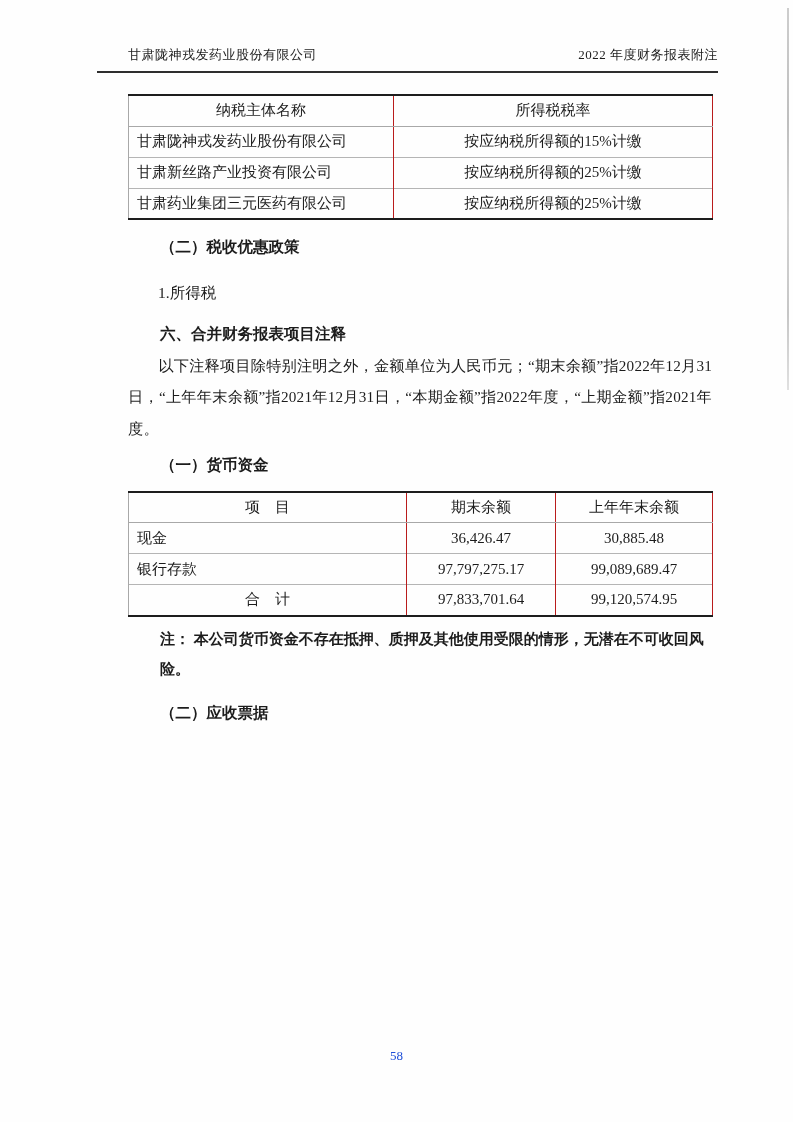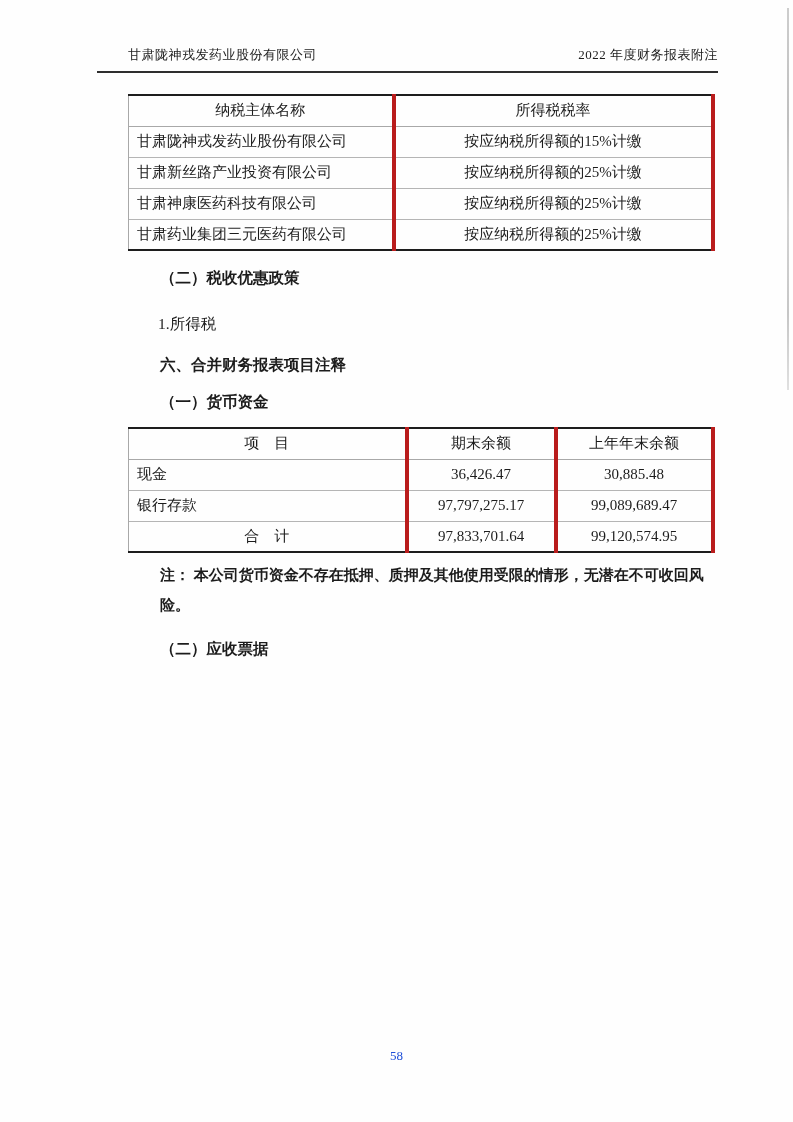--- a/index.html
+++ b/index.html
@@ -31,21 +31,21 @@
   }
 
   
   table.doc-table {
     width:584px; border-collapse:collapse; table-layout:fixed;
     border-top:2.5px solid #1d1d1d; border-bottom:2.5px solid #1d1d1d;
     font-size:15px;
   }
   table.doc-table th, table.doc-table td {
     font-weight:normal; height:31px; padding:2px 8px;
-    border-left:1px solid #a8a8a8; border-right:4px solid #b91c1c;
+    border-left:1px solid #a8a8a8; border-right:1px solid #b91c1c;
     overflow:hidden; white-space:nowrap;
   }
   table.doc-table tr + tr th, table.doc-table tr + tr td,
   table.doc-table tbody tr td { border-top:1px solid #b5b5b5; }
   table.doc-table thead th { text-align:center; border-bottom:1px solid #a8a8a8; }
   td.cell-left { text-align:left; }
   td.cell-center { text-align:center; }
   td.cell-num { text-align:center; padding-right:16px; }
 
   
@@ -101,34 +101,31 @@
       <tbody>
         <tr>
           <td class="cell-left">甘肃陇神戎发药业股份有限公司</td>
           <td class="cell-center">按应纳税所得额的15%计缴</td>
         </tr>
         <tr>
           <td class="cell-left">甘肃新丝路产业投资有限公司</td>
           <td class="cell-center">按应纳税所得额的25%计缴</td>
         </tr>
         <tr>
-          <td class="cell-left">甘肃神康医药科技有限公司</td>
-          <td class="cell-center">按应纳税所得额的25%计缴</td>
-        </tr>
-        <tr>
           <td class="cell-left">甘肃药业集团三元医药有限公司</td>
           <td class="cell-center">按应纳税所得额的25%计缴</td>
         </tr>
       </tbody>
     </table>
 
     <div class="h-bold indent2 mt-sec body-line">（二）税收优惠政策</div>
     <div class="body-line indent2 mt-sub" style="padding-left:30px;">1.所得税</div>
 
     <div class="h-bold indent2 mt-six body-line">六、合并财务报表项目注释</div>
+    <p class="para">以下注释项目除特别注明之外，金额单位为人民币元；“期末余额”指2022年12月31日，“上年年末余额”指2021年12月31日，“本期金额”指2022年度，“上期金额”指2021年度。</p>
     <div class="h-bold indent2 mt-cash body-line">（一）货币资金</div>
 
     <table class="doc-table mt-tbl2">
       <colgroup>
           <col style="width:278px">
           <col style="width:149px">
           <col style="width:157px">
         </colgroup>
       <thead>
         <tr>

